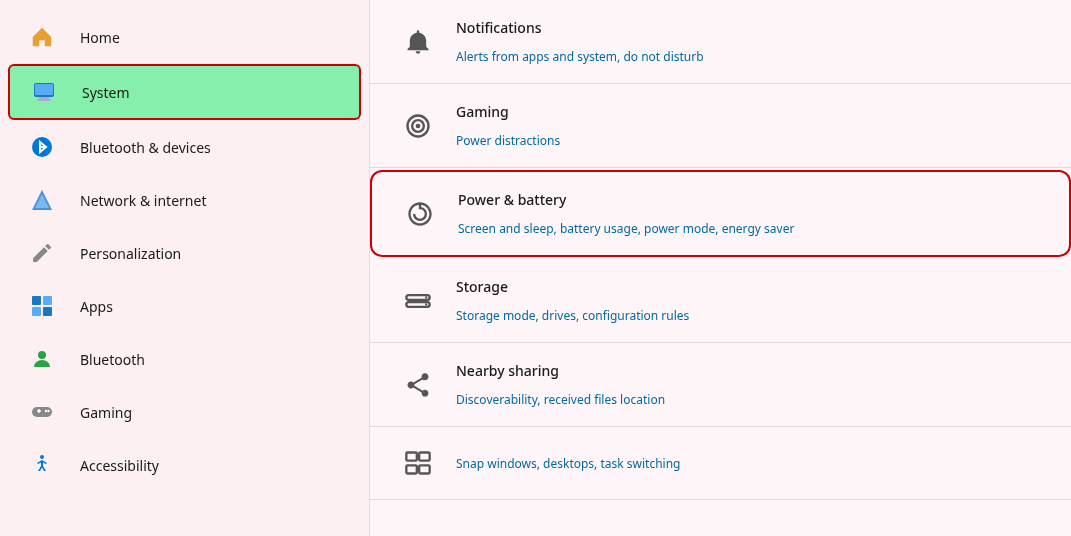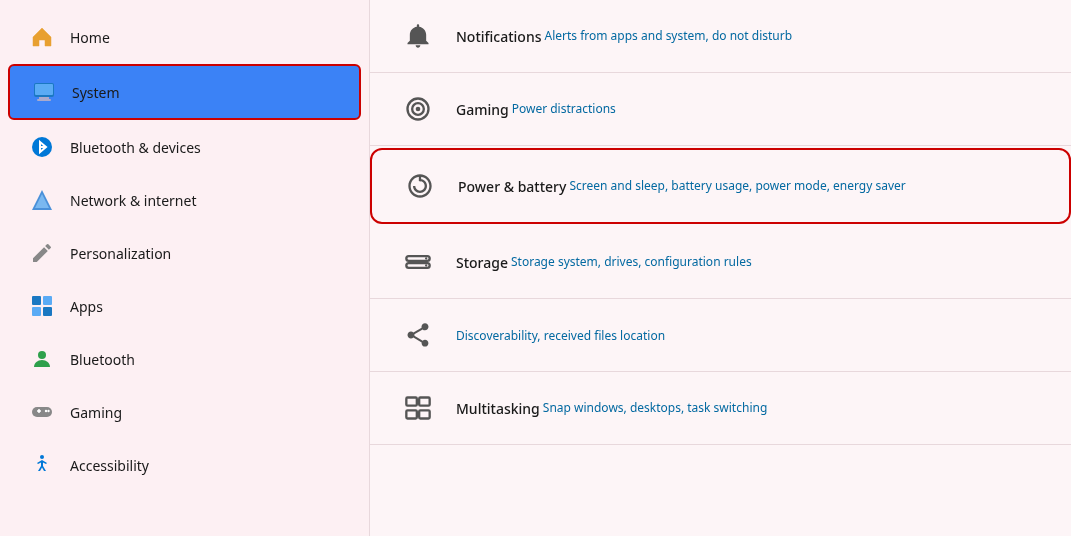--- a/index.html
+++ b/index.html
@@ -22,26 +22,26 @@
       overflow-y: auto;
     }
 
     .sidebar-item {
       display: flex;
       align-items: center;
       padding: 12px 20px;
       cursor: pointer;
       border-radius: 6px;
       margin: 1px 8px;
-      gap: 14px;
+      gap: 24px;
       position: relative;
     }
 
     .sidebar-item.active {
-      background: #3b82f6;
+      background: #86efac;
       border: 2px solid #cc0000;
     }
 
     .sidebar-item .item-icon {
       width: 28px;
       height: 28px;
       display: flex;
       align-items: center;
       justify-content: center;
       font-size: 20px;
@@ -90,22 +90,22 @@
       display: flex;
       align-items: center;
       justify-content: center;
       font-size: 22px;
       flex-shrink: 0;
       color: #444;
     }
 
     .settings-item .item-text {
       display: flex;
-      flex-direction: row;
-      gap: 3px;
+      flex-direction: column;
+      gap: 11px;
     }
 
     .settings-item .item-title {
       font-size: 14px;
       font-weight: 500;
       color: #1a1a1a;
     }
 
     .settings-item .item-desc {
       font-size: 12px;
@@ -269,44 +269,44 @@
       <span class="item-icon">
         <svg width="28" height="28" viewBox="0 0 24 24">
           <rect x="2" y="7" width="20" height="4" rx="2" fill="none" stroke="#555" stroke-width="2"></rect>
           <circle cx="19" cy="9" r="1" fill="#555"></circle>
           <rect x="2" y="13" width="20" height="4" rx="2" fill="none" stroke="#555" stroke-width="2"></rect>
           <circle cx="19" cy="15" r="1" fill="#555"></circle>
         </svg>
       </span>
       <div class="item-text">
         <span class="item-title">Storage</span>
-        <span class="item-desc">Storage system, drives, configuration rules</span>
+        <span class="item-desc">Storage mode, drives, configuration rules</span>
       </div>
     </div>
 
     <div class="settings-item">
       <span class="item-icon">
         <svg width="28" height="28" viewBox="0 0 24 24">
           <path d="M18 16.08c-.76 0-1.44.3-1.96.77L8.91 12.7c.05-.23.09-.46.09-.7s-.04-.47-.09-.7l7.05-4.11c.54.5 1.25.81 2.04.81 1.66 0 3-1.34 3-3s-1.34-3-3-3-3 1.34-3 3c0 .24.04.47.09.7L8.04 9.81C7.5 9.31 6.79 9 6 9c-1.66 0-3 1.34-3 3s1.34 3 3 3c.79 0 1.5-.31 2.04-.81l7.12 4.16c-.05.21-.08.43-.08.65 0 1.61 1.31 2.92 2.92 2.92 1.61 0 2.92-1.31 2.92-2.92s-1.31-2.92-2.92-2.92z" fill="#555"></path>
         </svg>
       </span>
       <div class="item-text">
+        <span class="item-title">Nearby sharing</span>
         <span class="item-desc">Discoverability, received files location</span>
       </div>
     </div>
 
     <div class="settings-item">
       <span class="item-icon">
         <svg width="28" height="28" viewBox="0 0 24 24">
           <rect x="2" y="3" width="9" height="7" rx="1" fill="none" stroke="#555" stroke-width="2"></rect>
           <rect x="13" y="3" width="9" height="7" rx="1" fill="none" stroke="#555" stroke-width="2"></rect>
           <rect x="2" y="14" width="9" height="7" rx="1" fill="none" stroke="#555" stroke-width="2"></rect>
           <rect x="13" y="14" width="9" height="7" rx="1" fill="none" stroke="#555" stroke-width="2"></rect>
         </svg>
       </span>
       <div class="item-text">
-        <span class="item-title">Multitasking</span>
         <span class="item-desc">Snap windows, desktops, task switching</span>
       </div>
     </div>
 
   </div>
 </main>
 
 </body></html>

